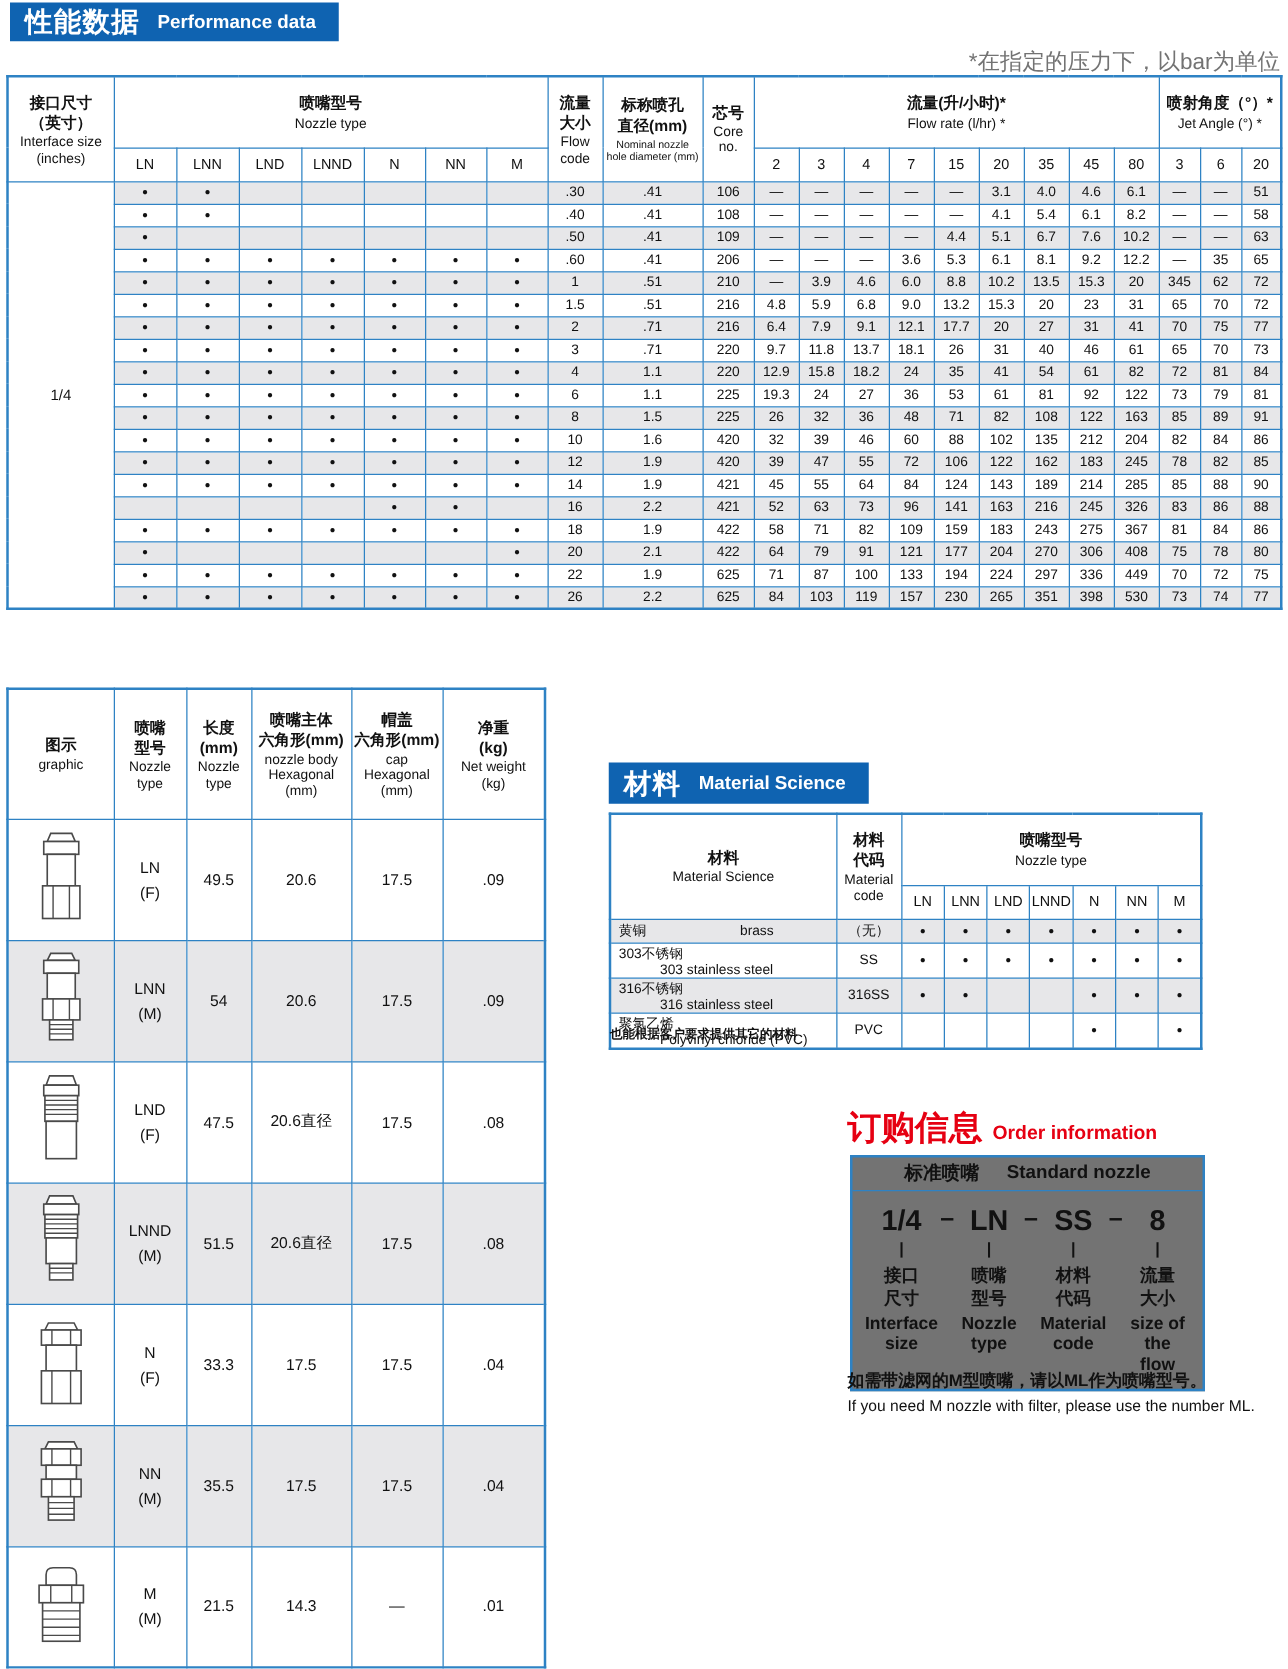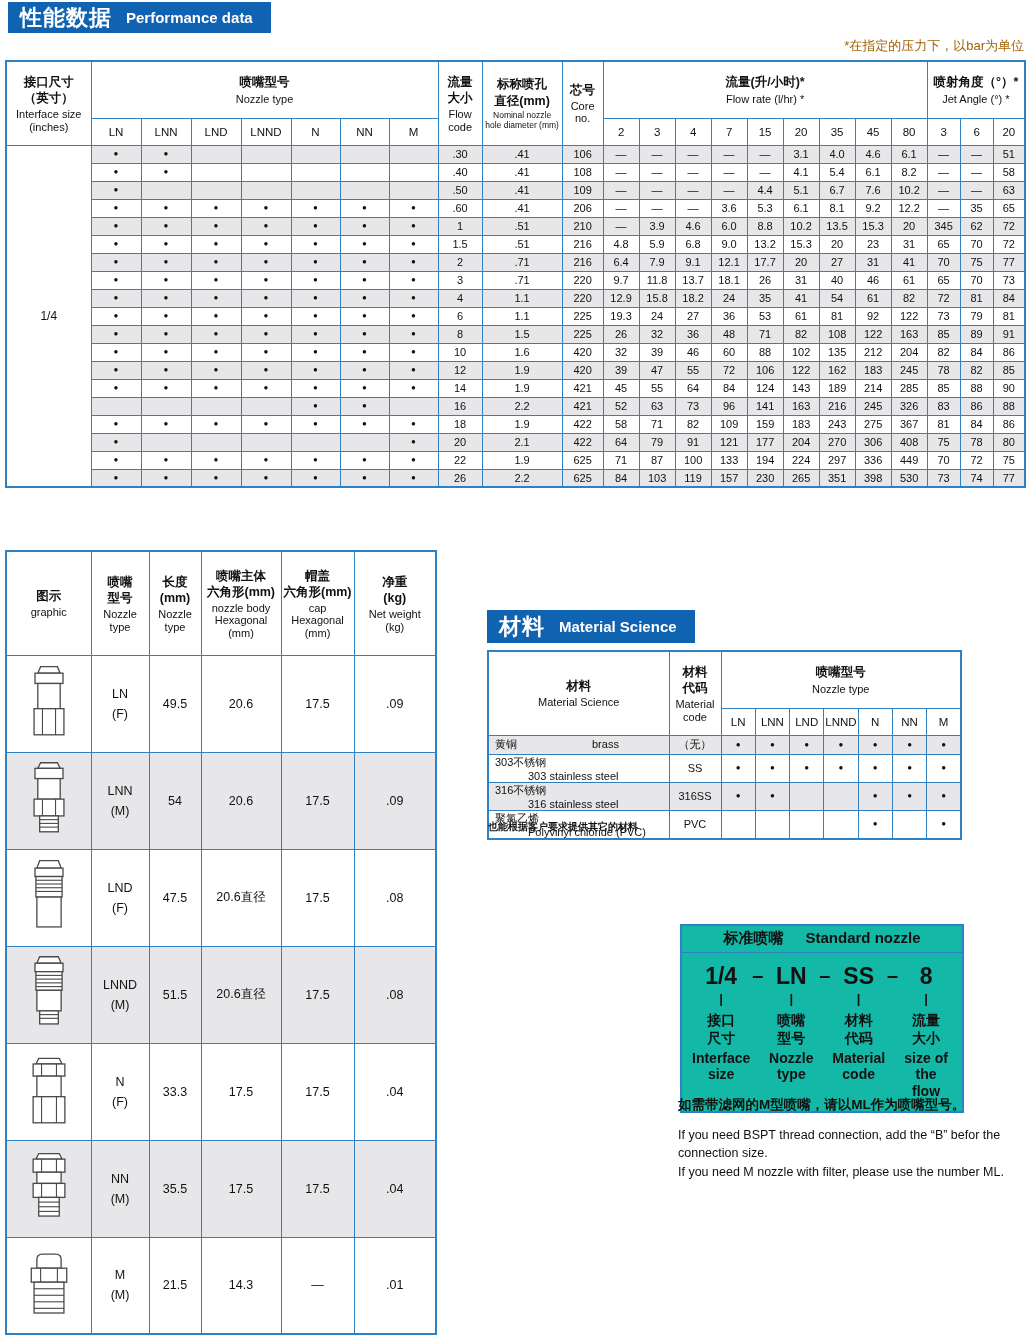--- a/index.html
+++ b/index.html
@@ -10,21 +10,21 @@
   
   .banner {
     position:absolute; background:#0f63b1; color:#fff;
     display:flex; align-items:center; gap:14px; padding:0 18px 0 12px;
   }
   .banner-zh { font-size:22px; font-weight:bold; letter-spacing:1px; }
   .banner-en { font-size:15px; font-weight:bold; }
   .perf-banner { left:8px; top:2px; height:31px;align-items:center; }
   .material-banner { left:487px; top:610px; height:33px; }
 
-  .pressure-note { position:absolute; top:37px; right:6px; font-size:13px; color:#a16207; }
+  .pressure-note { position:absolute; top:37px; right:6px; font-size:18px; color:#737373; }
 
   
   table { border-collapse:collapse; table-layout:fixed; }
   th, td { border:1px solid #2e82c4; text-align:center; vertical-align:middle; padding:0; overflow:hidden; }
   thead th { background:#fff; }
   tr.stripe td { background:#e7e7e9; }
   .th-zh { font-size:12.5px; font-weight:bold; white-space:pre-line; line-height:1.3; }
   .th-en { font-size:11px; font-weight:normal; white-space:pre-line; line-height:1.12; margin-top:2px; }
   .th-en-small { font-size:8.5px; }
 
@@ -54,21 +54,21 @@
   .material-table td.mat-cell { text-align:left; padding-left:6px; }
   .mat-zh { display:inline-block; min-width:64px; }
   .mat-en { display:inline-block;padding-left:33px; }
 
   .material-footnote { position:absolute; left:488px; top:820px; font-size:10px; font-weight:bold; }
 
   
   .order-title { position:absolute; left:678px; top:884px; display:flex; align-items:baseline; gap:8px; color:#e60012; }
   .order-zh { font-size:27px; font-weight:bold; }
   .order-en { font-size:15.5px; font-weight:bold; }
-  .order-box { position:absolute; left:680px; top:924px; width:280px; border:2px solid #2e82c4; background:#14b8a6; }
+  .order-box { position:absolute; left:680px; top:924px; width:280px; border:2px solid #2e82c4; background:#737373; }
   .order-box-header { display:flex; justify-content:center; gap:22px; font-weight:bold; font-size:15px; padding:3px 0 4px; border-bottom:1px solid #2e82c4; }
   .order-grid { display:flex; padding:8px 10px 12px; }
   .og-col { flex:1; display:flex; flex-direction:column; align-items:center; }
   .og-dash { width:15px; text-align:center; font-size:20px; font-weight:bold; padding-top:3px; }
   .og-code { font-size:23px; font-weight:bold; height:30px; line-height:30px; }
   .og-pipe { font-size:13px; font-weight:bold; height:17px; }
   .og-zh { font-size:14px; font-weight:bold; white-space:pre-line; text-align:center; line-height:1.3; margin-top:3px; }
   .og-en { font-size:14px; font-weight:bold; white-space:pre-line; text-align:center; line-height:1.15; margin-top:3px; }
 
   .order-notes { position:absolute; left:678px; top:1094px; width:352px; }
@@ -934,20 +934,24 @@
           <td class="dot"></td>
           <td class="dot"></td>
           <td class="dot">●</td>
           <td class="dot"></td>
           <td class="dot">●</td>
         </tr>
       </tbody>
   </table>
   <div class="material-footnote">也能根据客户要求提供其它的材料</div>
 
+  <div class="order-title">
+    <span class="order-zh">订购信息</span>
+    <span class="order-en">Order information</span>
+  </div>
   <div class="order-box">
     <div class="order-box-header">
       <span>标准喷嘴</span>
       <span>Standard nozzle</span>
     </div>
     <div class="order-grid">
         <div class="og-col">
           <div class="og-code">1/4</div>
           <div class="og-pipe">|</div>
           <div class="og-zh">接口
@@ -979,17 +983,16 @@
           <div class="og-pipe">|</div>
           <div class="og-zh">流量
 大小</div>
           <div class="og-en">size of
 the flow</div>
         </div>
       </div>
   </div>
   <div class="order-notes">
     <div class="note-zh">如需带滤网的M型喷嘴，请以ML作为喷嘴型号。</div>
-    <div class="note-en first">If you need BSPT thread connection, add the “B” befor the connection size.</div>
     <div class="note-en">If you need M nozzle with filter, please use the number ML.</div>
   </div>
 
 </div>
 
 </body></html>

